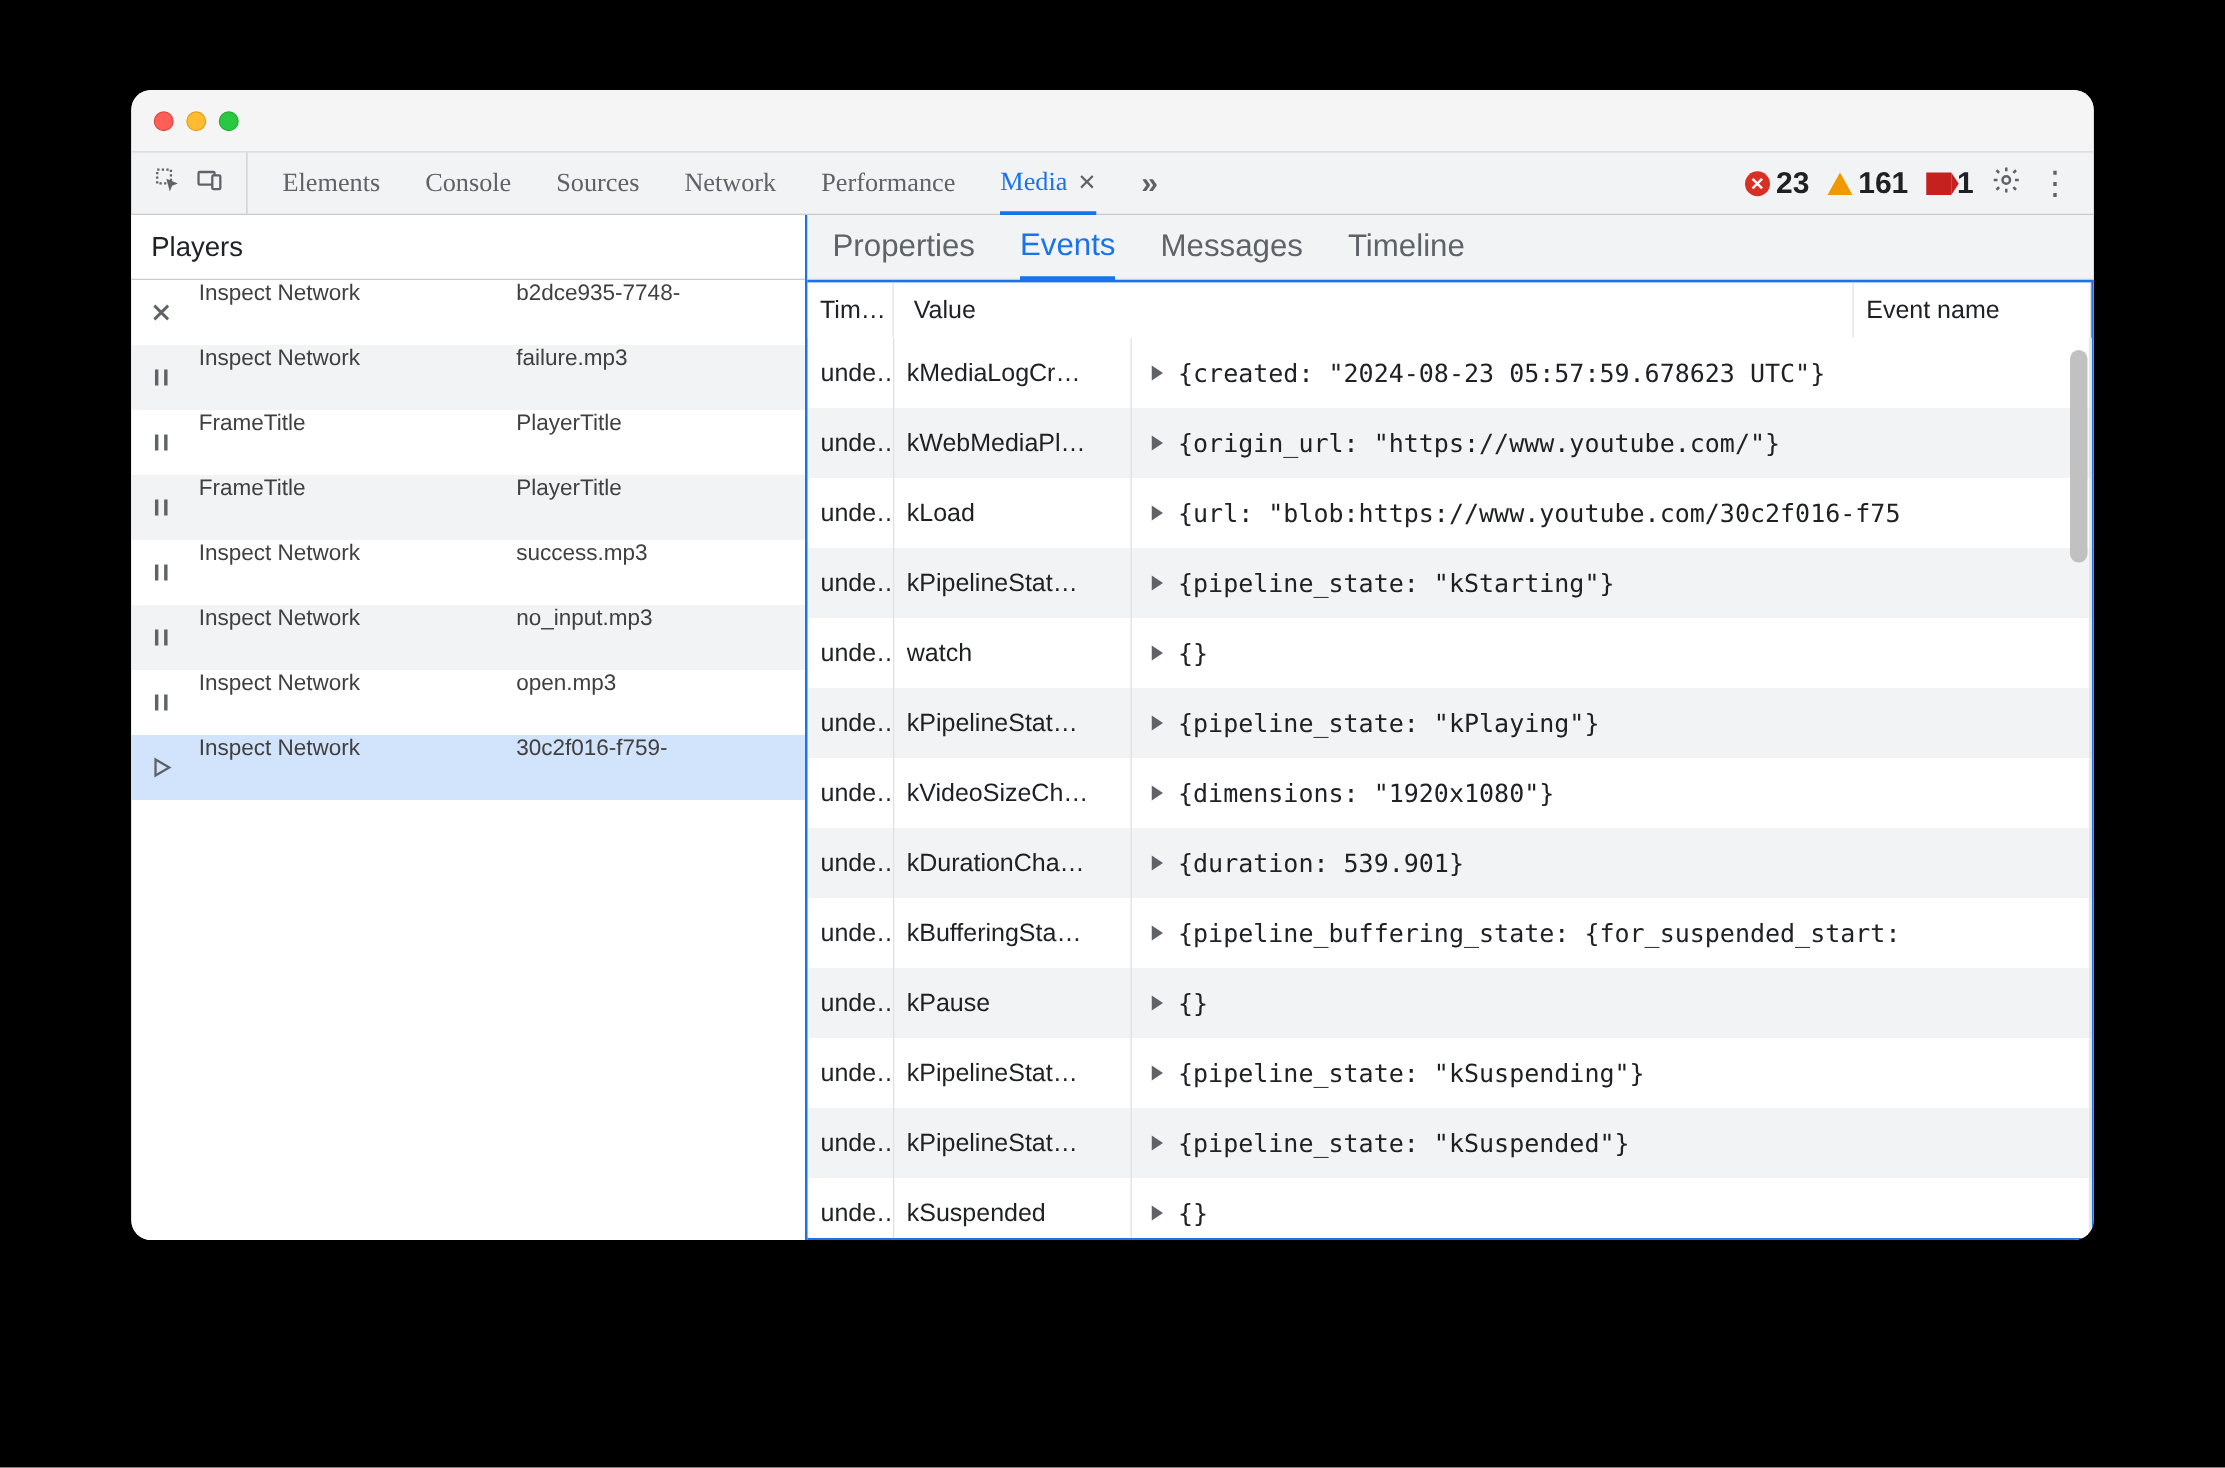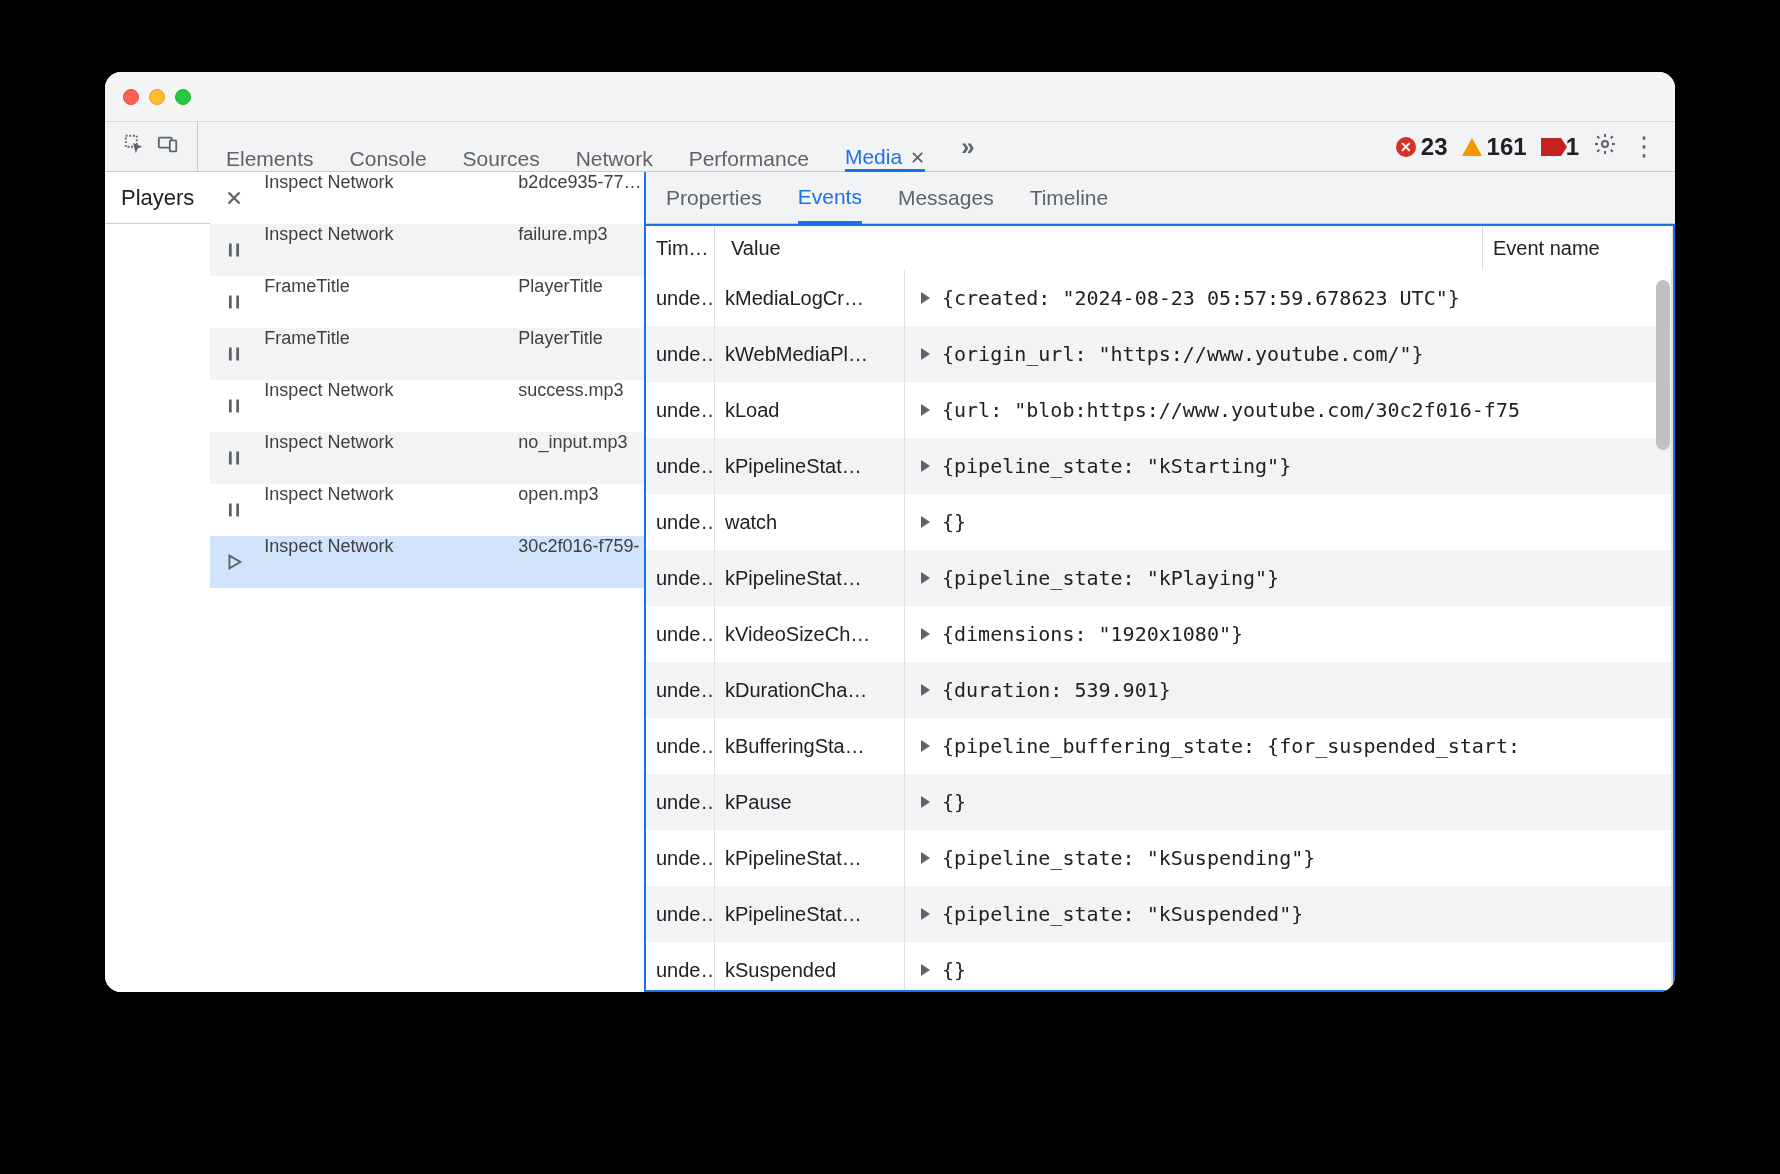--- a/index.html
+++ b/index.html
@@ -68,24 +68,25 @@
   }
   .tb-tabs {
     display: flex;
     align-items: center;
     gap: 36px;
     padding: 0 28px;
     flex: 1;
   }
   .tb-tab {
     display: flex;
-    align-items: flex-end;
+    align-items: center;
     gap: 8px;
     height: 100%;
     cursor: pointer;
+    font-family: Liberation Serif, serif;
   }
   .tb-tab.active {
     color: #1a73e8;
     border-bottom: 3px solid #1a73e8;
     margin-bottom: -1px;
   }
   .tb-close { font-size: 18px; color:#5f6368; }
   .more-chevrons { font-weight: 700; font-size: 24px; color:#5f6368; }
   .tb-right {
     display: flex;
@@ -116,21 +117,21 @@
   }
   .kebab { font-size: 26px; color:#5f6368; }
   .content {
     display: flex;
     height: 820px;
   }
   .sidebar {
     width: 540px;
     border-right: 1px solid #c9cccf;
     display: flex;
-    flex-direction: row;
+    flex-direction: column;
     background:#fff;
   }
   .sidebar-header {
     height: 52px;
     display:flex; align-items:center;
     padding: 0 16px;
     font-size: 22px;
     color:#202124;
     border-bottom: 1px solid #c9cccf;
     background:#fff;
@@ -160,21 +161,21 @@
     position: relative;
   }
   .main-tabs {
     height: 52px;
     background:#f1f3f4;
     display:flex;
     align-items:stretch;
     gap: 36px;
     padding: 0 20px;
     border-bottom: 1px solid #c9cccf;
-    font-size: 21px;
+    font-size: 25px;
     color:#5f6368;
   }
   .main-tab {
     display:flex; align-items:center; cursor:pointer;
   }
   .main-tab.active {
     color:#1a73e8;
     border-bottom: 3px solid #1a73e8;
     margin-bottom:-1px;
   }

